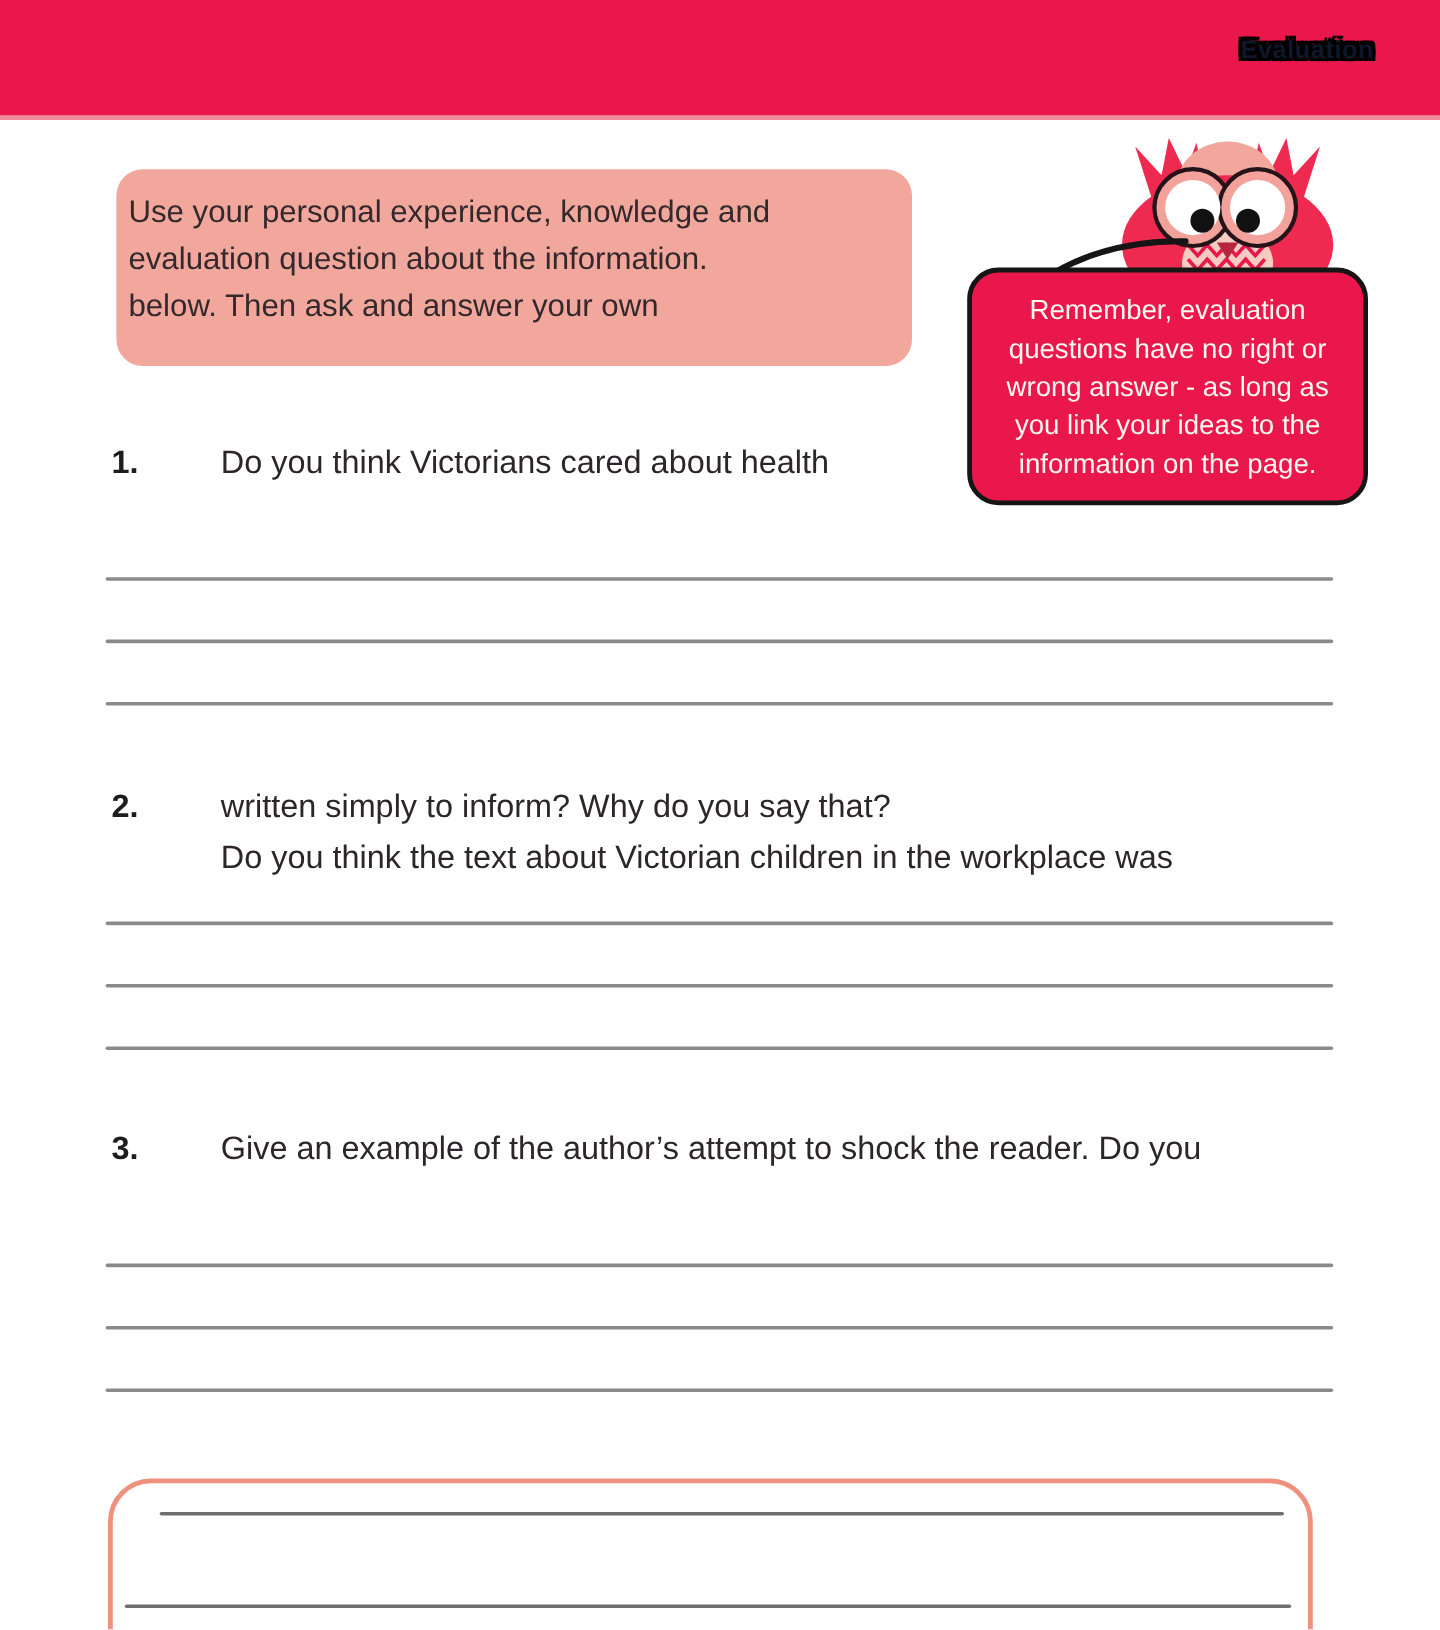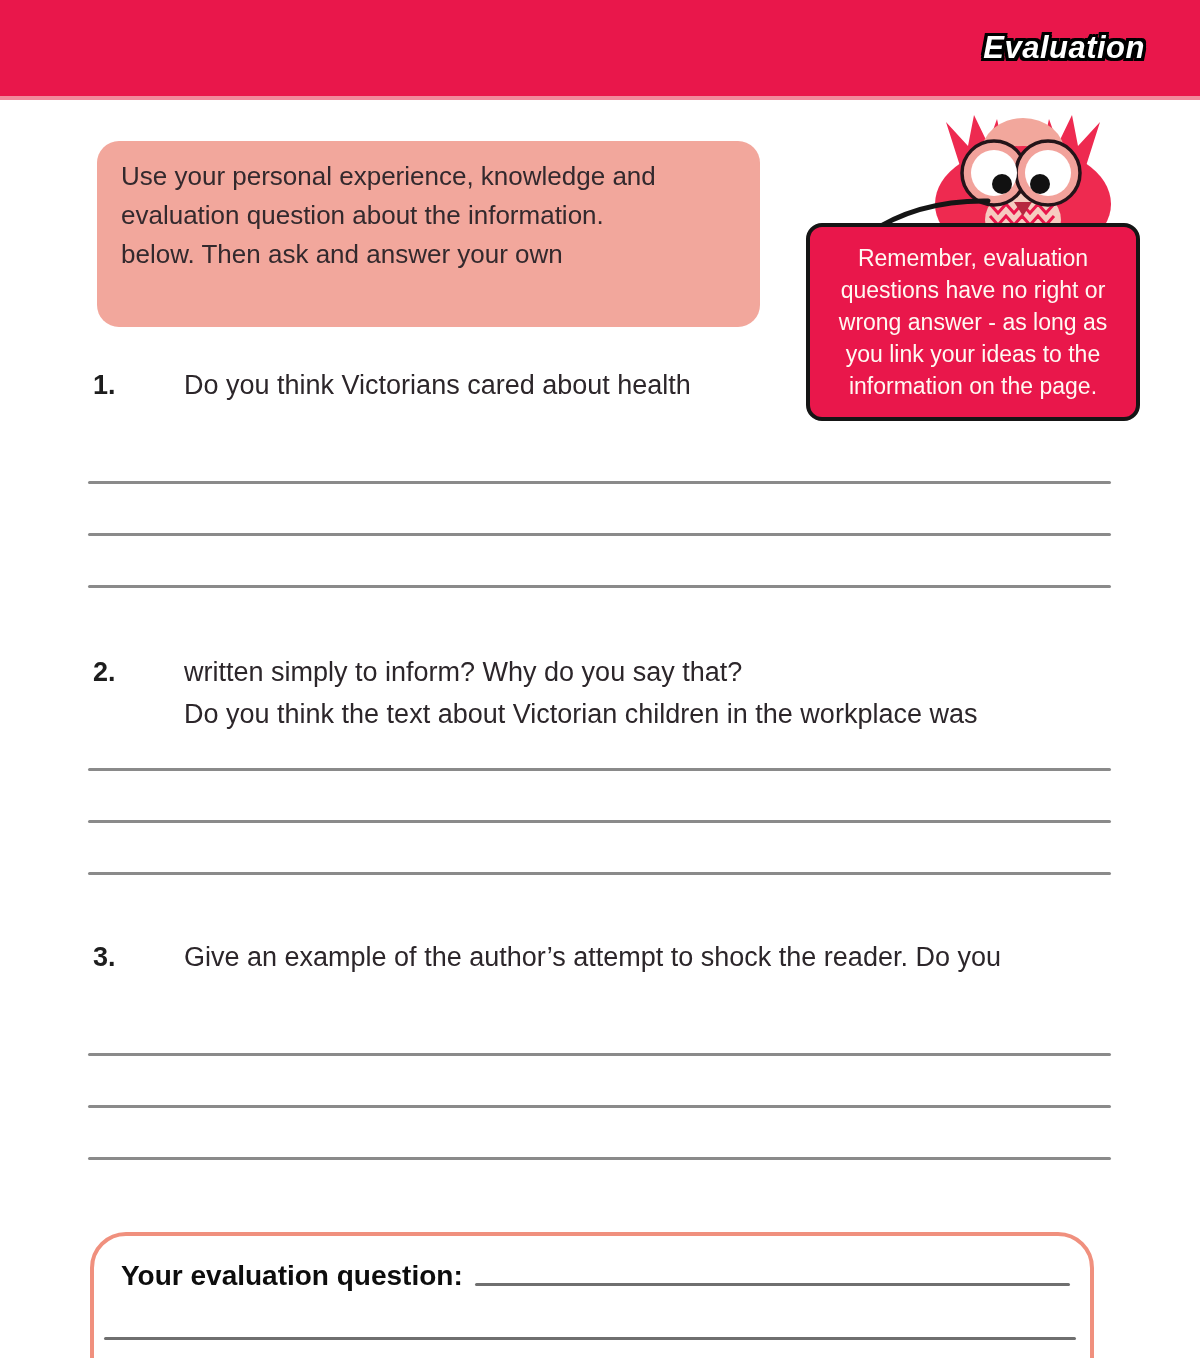--- a/index.html
+++ b/index.html
@@ -18,40 +18,39 @@
     left: 0; top: 0;
     width: 1200px;
     height: 96px;
     background: #e9174b;
     border-bottom: 4px solid #f18a9c;
   }
   .page-title {
     position: absolute;
     right: 55px;
     top: 30px;
-    font-size: 31px;
+    font-size: 21px;
     font-weight: bold;
     letter-spacing: 0.5px;
-    color: #ffffff;
+    color: #0f172a;
     text-shadow:
       -3px -3px 0 #000, 3px -3px 0 #000, -3px 3px 0 #000, 3px 3px 0 #000,
       -3px 0 0 #000, 3px 0 0 #000, 0 -3px 0 #000, 0 3px 0 #000,
       -2px 2px 0 #000, 2px -2px 0 #000;
-    font-style: italic;
   }
 
   
   .intro {
     position: absolute;
     left: 97px; top: 141px;
-    width: 663px; height: 186px;
+    width: 663px; height: 164px;
     background: #f2a79c;
     border-radius: 22px;
     box-sizing: border-box;
-    padding: 16px 24px;
+    padding: 16px 10px;
   }
   .intro p { margin: 0; }
   .intro .ln {
     display: block;
     font-size: 26px;
     line-height: 39px;
     color: #33292d;
   }
 
   
@@ -61,21 +60,21 @@
     width: 186px; height: 133px;
   }
 
   
   .bubble {
     position: absolute;
     left: 806px; top: 223px;
     width: 334px; height: 198px;
     background: #e9174b;
     border: 4px solid #151515;
-    border-radius: 16px;
+    border-radius: 26px;
     box-sizing: border-box;
     display: flex;
     align-items: center;
     justify-content: center;
   }
   .bubble p { margin: 0; padding: 0 8px; text-align: center; }
   .bubble .ln {
     display: block;
     font-size: 23px;
     line-height: 32px;
@@ -245,19 +244,18 @@
         <span class="ln">Give an example of the author’s attempt to shock the reader. Do you</span>
       </span>
     </div>
     <div class="answer-line l1"></div>
     <div class="answer-line l2"></div>
     <div class="answer-line l3"></div>
   </section>
 
   <section class="evalbox">
     <div class="ev-row">
-      <span class="evlabel">Your evaluation question:</span>
       <span class="ev-inline-line"></span>
     </div>
     <div class="ev-line2"></div>
   </section>
 
 </div>
 
 </body></html>

